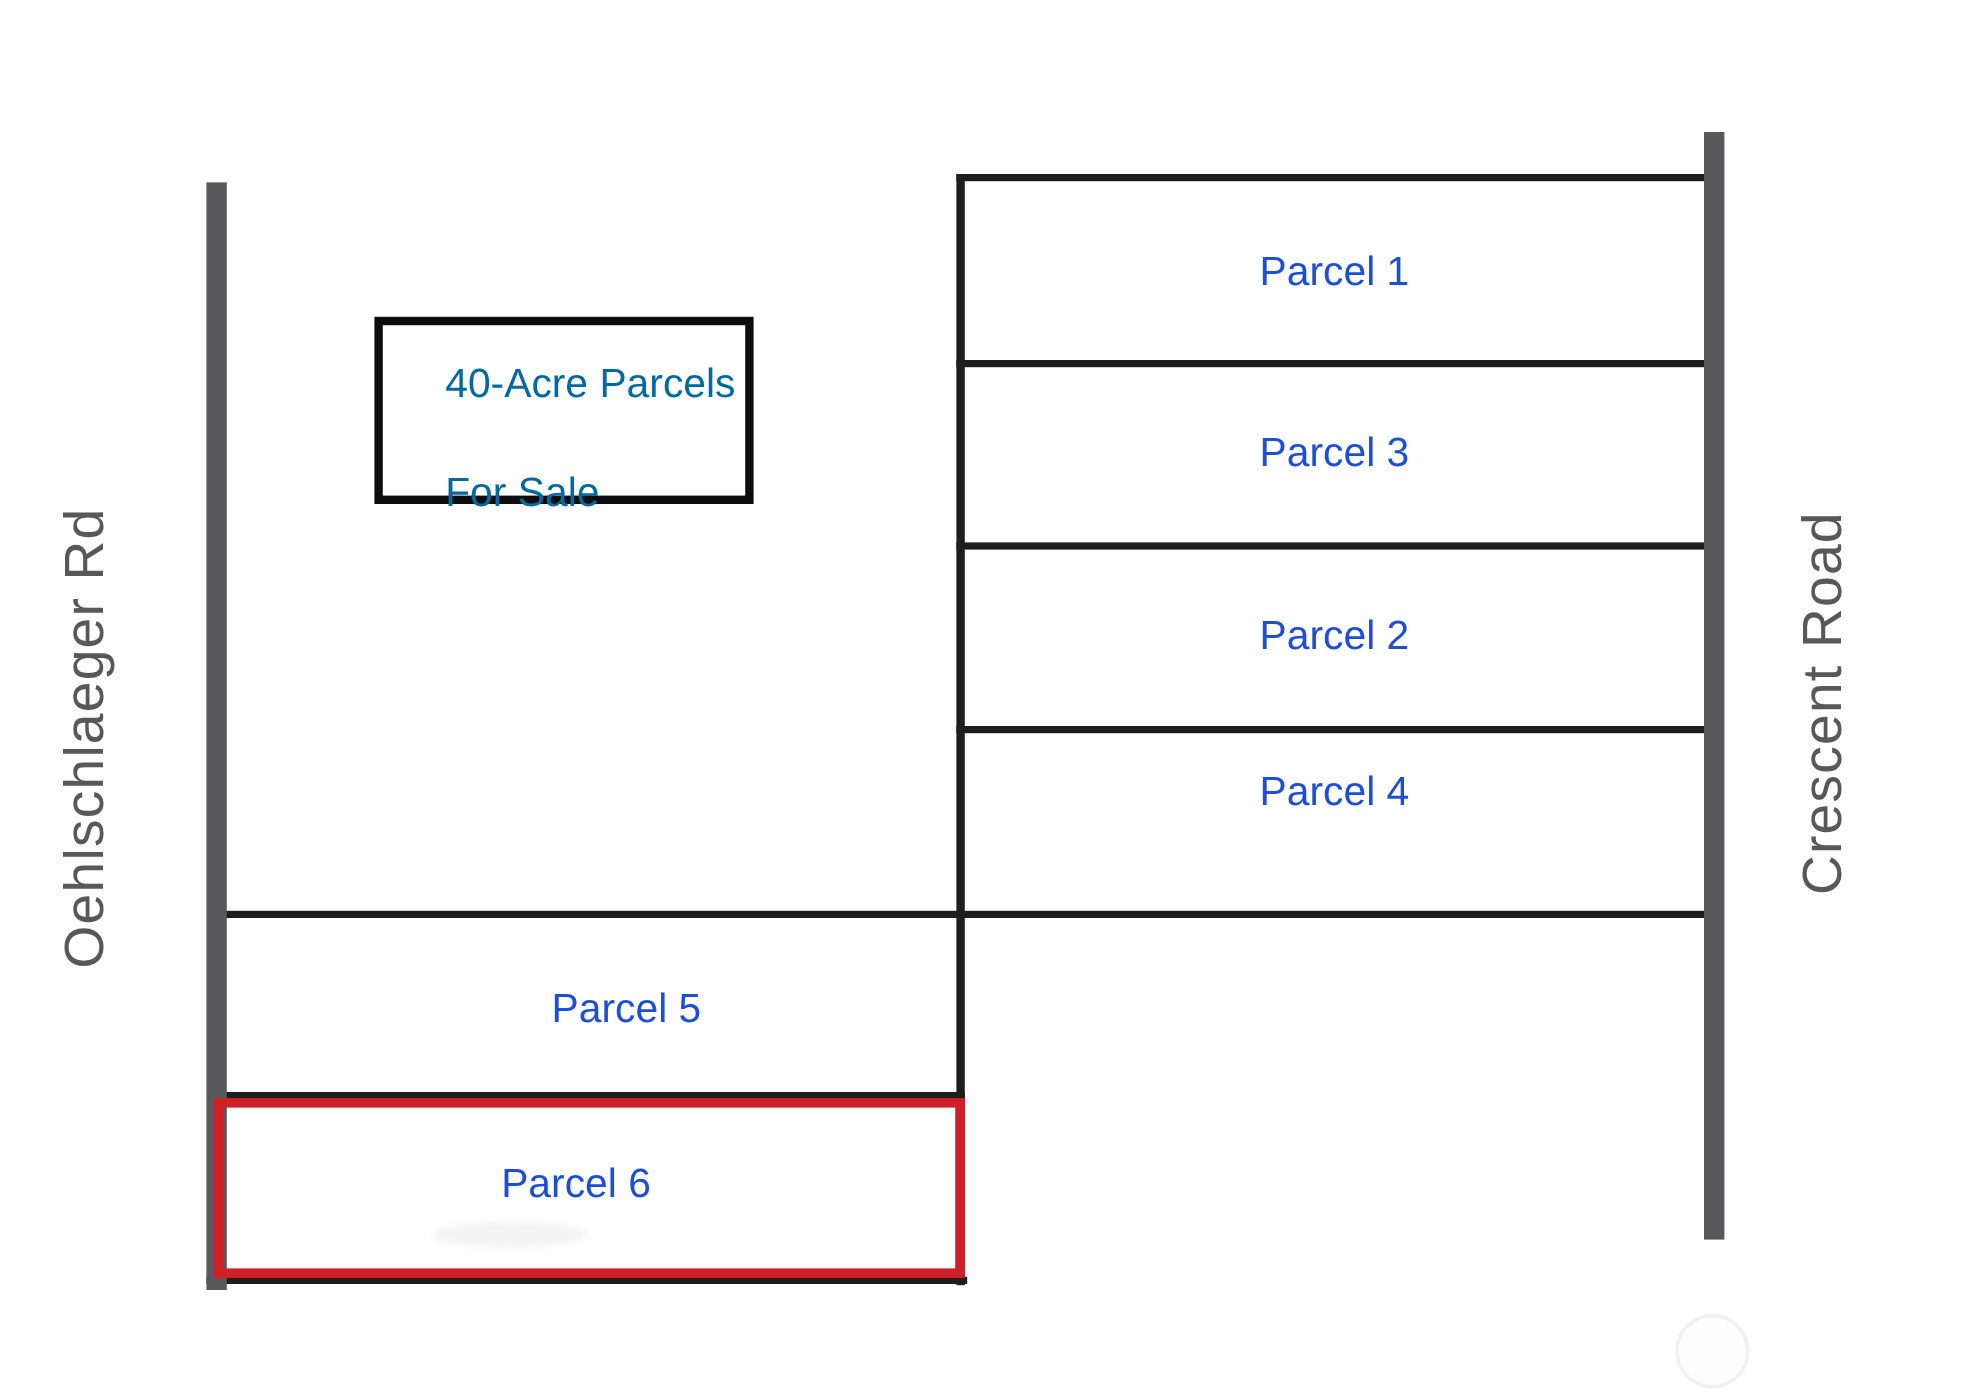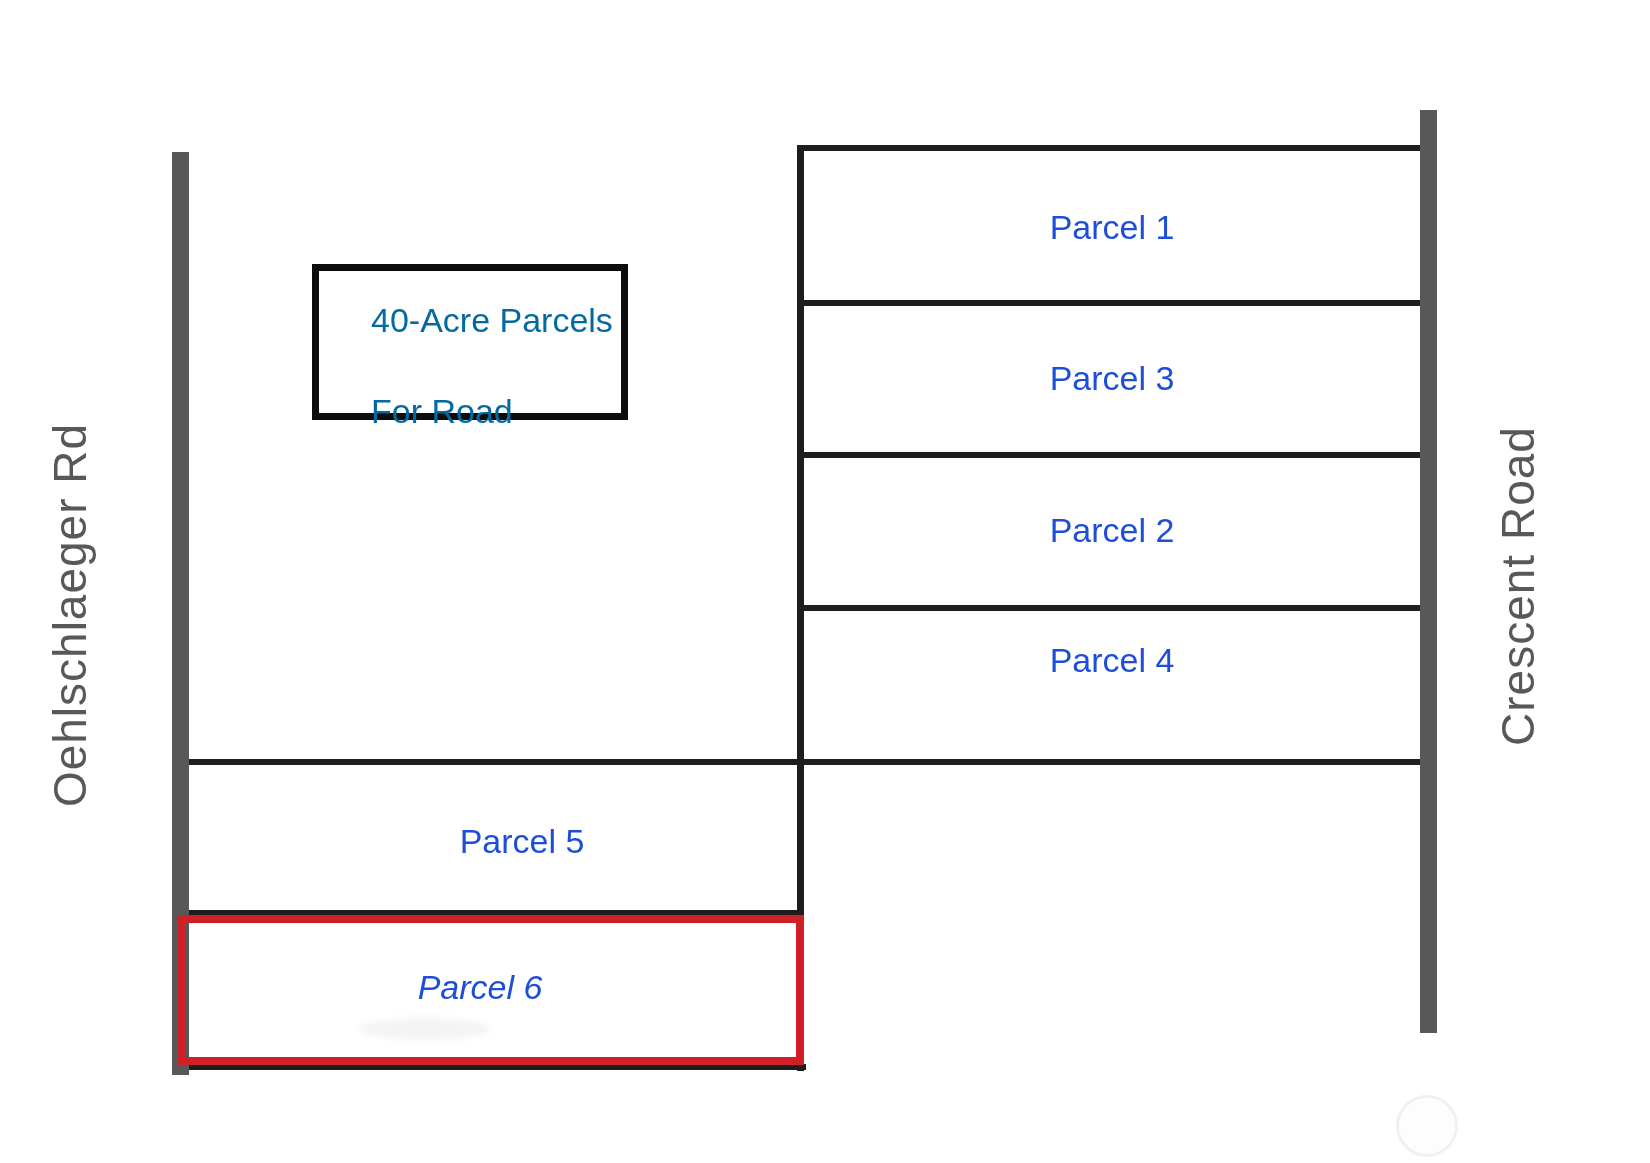--- a/index.html
+++ b/index.html
@@ -50,21 +50,21 @@
     position:absolute;
     transform:translate(-50%,-50%);
     font-size:34px;color:#1d4ed8;
     white-space:nowrap;z-index:5;
   }
   .parcel-label.p1{left:1112px;top:227px;}
   .parcel-label.p2{left:1112px;top:378px;}
   .parcel-label.p3{left:1112px;top:530px;}
   .parcel-label.p4{left:1112px;top:660px;}
   .parcel-label.p5{left:490px;top:841px;margin-left:32px;}
-  .parcel-label.p6{left:480px;top:987px;font-style:italic;}
+  .parcel-label.p6{left:480px;top:987px;}
   
   .sign-box{
     position:absolute;box-sizing:border-box;
     left:312px;top:264px;width:316px;height:156px;
     border:7px solid #0d0d0d;background:#ffffff;
     display:flex;flex-direction:column;justify-content:center;
     padding-left:52px;z-index:5;
   }
   .sign-line{
     font-size:34px;line-height:43px;color:#0369a1;white-space:nowrap;margin-top:48px;
@@ -105,16 +105,16 @@
 
   <div class="parcel-label p1">Parcel 1</div>
   <div class="parcel-label p2">Parcel 3</div>
   <div class="parcel-label p3">Parcel 2</div>
   <div class="parcel-label p4">Parcel 4</div>
   <div class="parcel-label p5">Parcel 5</div>
   <div class="parcel-label p6">Parcel 6</div>
 
   <div class="sign-box">
     <div class="sign-line">40-Acre Parcels</div>
-    <div class="sign-line">For Road</div>
+    <div class="sign-line">For Sale</div>
   </div>
 
 </div>
 
 </body></html>

